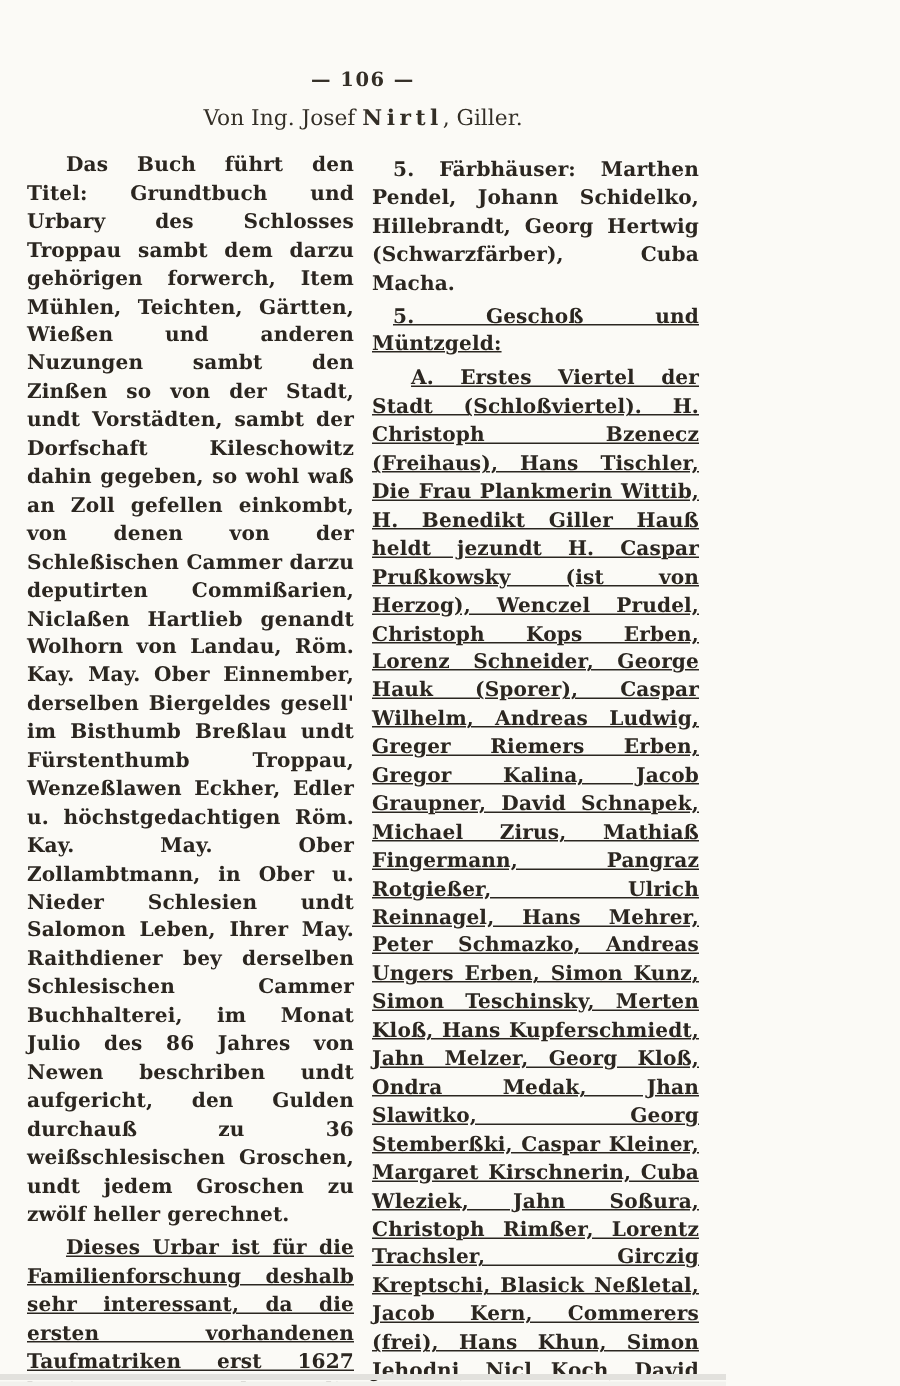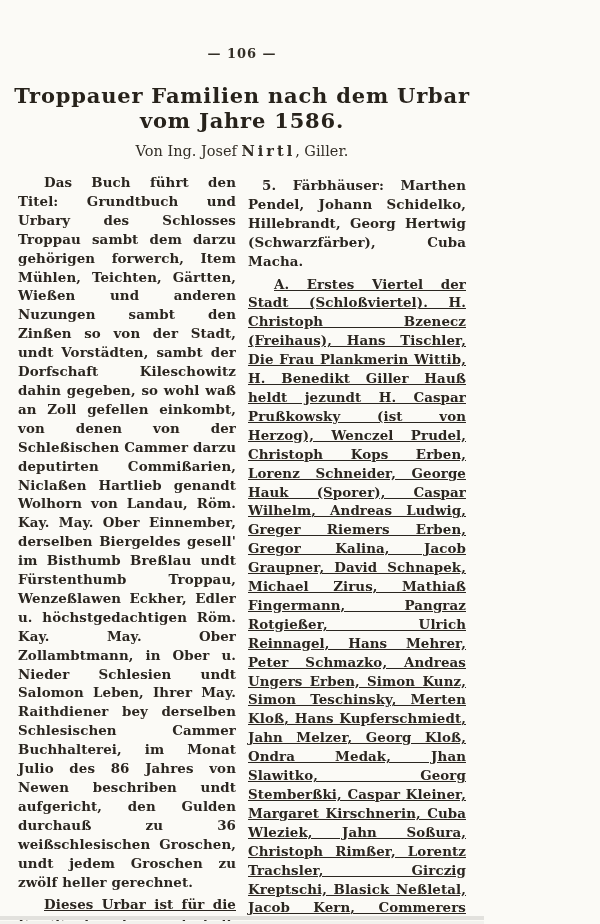--- a/index.html
+++ b/index.html
@@ -94,33 +94,33 @@
     background: #f2f1ed;
   }
 </style>
 </head>
 <body>
 
 <div class="page">
 
   <div class="page-number">— 106 —</div>
 
-  <h1 class="article-title" style="margin:22px 0 0 0;">Troppauer Familien nach dem Urbar vom Jahre 1586.</h1>
 
   <div class="article-byline"><span>Von Ing. Josef </span><span class="spaced-name">Nirtl</span><span>, Giller.</span></div>
 
   <div class="columns">
 
     <div class="column">
       <p>Das Buch führt den Titel: Grundtbuch und Urbary des Schlosses Troppau sambt dem darzu gehörigen forwerch, Item Mühlen, Teichten, Gärtten, Wießen und anderen Nuzungen sambt den Zinßen so von der Stadt, undt Vorstädten, sambt der Dorfschaft Kileschowitz dahin gegeben, so wohl waß an Zoll gefellen einkombt, von denen von der Schleßischen Cammer darzu deputirten Commißarien, Niclaßen Hartlieb genandt Wolhorn von Landau, Röm. Kay. May. Ober Einnember, derselben Biergeldes gesell' im Bisthumb Breßlau undt Fürstenthumb Troppau, Wenzeßlawen Eckher, Edler u. höchstgedachtigen Röm. Kay. May. Ober Zollambtmann, in Ober u. Nieder Schlesien undt Salomon Leben, Ihrer May. Raithdiener bey derselben Schlesischen Cammer Buchhalterei, im Monat Julio des 86 Jahres von Newen beschriben undt aufgericht, den Gulden durchauß zu 36 weißschlesischen Groschen, undt jedem Groschen zu zwölf heller gerechnet.</p>
       <p>Dieses Urbar ist für die Familienforschung deshalb sehr interessant, da die ersten vorhandenen Taufmatriken erst 1627 beginnen und die Traumatriken ebenfalls 1627, abgesehen von der Traumatrik der evangelischen St. Georgskirche, die 1600 beginnt, und man sich durch dasselbe ein Bild von der damaligen Bevölkerung Troppaus und der beiden angrenzenden Dörfer Gilschwitz und Katharein machen kann. Aus den Vornamen kann man Schlüsse ziehen, welcher Nation damals die eine oder andere Familie angehört hat, da z. Bsp. gewissenschaft zwischen Jan und Hans unterscheiden wird.</p>
     </div>
 
     <div class="column">
       <p class="list-item">5. Färbhäuser: Marthen Pendel, Johann Schidelko, Hillebrandt, Georg Hertwig (Schwarzfärber), Cuba Macha.</p>
+      <p class="list-item">5. Geschoß und Müntzgeld:</p>
       <p class="section">A. Erstes Viertel der Stadt (Schloßviertel). H. Christoph Bzenecz (Freihaus), Hans Tischler, Die Frau Plankmerin Wittib, H. Benedikt Giller Hauß heldt jezundt H. Caspar Prußkowsky (ist von Herzog), Wenczel Prudel, Christoph Kops Erben, Lorenz Schneider, George Hauk (Sporer), Caspar Wilhelm, Andreas Ludwig, Greger Riemers Erben, Gregor Kalina, Jacob Graupner, David Schnapek, Michael Zirus, Mathiaß Fingermann, Pangraz Rotgießer, Ulrich Reinnagel, Hans Mehrer, Peter Schmazko, Andreas Ungers Erben, Simon Kunz, Simon Teschinsky, Merten Kloß, Hans Kupferschmiedt, Jahn Melzer, Georg Kloß, Ondra Medak, Jhan Slawitko, Georg Stemberßki, Caspar Kleiner, Margaret Kirschnerin, Cuba Wleziek, Jahn Soßura, Christoph Rimßer, Lorentz Trachsler, Girczig Kreptschi, Blasick Neßletal, Jacob Kern, Commerers (frei), Hans Khun, Simon Jehodni, Nicl Koch, David Meders Erben, Prokesch Hosirz, Frau Ester Tworkowsky, Die Herrn Odersten (= Odersky), Frau Podmelskin, Caspar Rottembergk (Freihaus), Krcziczek Kirscher, Die Waisen von Polanckhen, H. Dobiasch Moschowßki oder Frau Eva von Boloschek, H. Mikulasch Stosch, H. Wentzel Sedelnicki, Zacharias Batz, Georg Kochan, Simon Breuer (Tischler), Girzich Wodizka, Ondra Listy, Hans Schloßer, Martin Chamratek, H. Jahn Brawanßki (frei), Pany Mandaz Dessneho, Pan Potte Zwolrßky, Pany Alena Stablowska, H. Jaroßlaw Schip, Girczig Zubek, Hanß Eißricht, Waczlaw Pokorni, Blaßius Koller, Adam Czyganek, Valentin Zyganek, Sebaldt Polak, Toman Mazko, Bartel Maler (Fleischer), Paul Morgenroth Erben, Simon Lylegk, Peter Riemer, Hans Stosch (frei), Bar-</p>
     </div>
 
   </div>
 
   <div class="scan-speck"></div>
   <div class="scan-edge"></div>
 
 </div>
 

